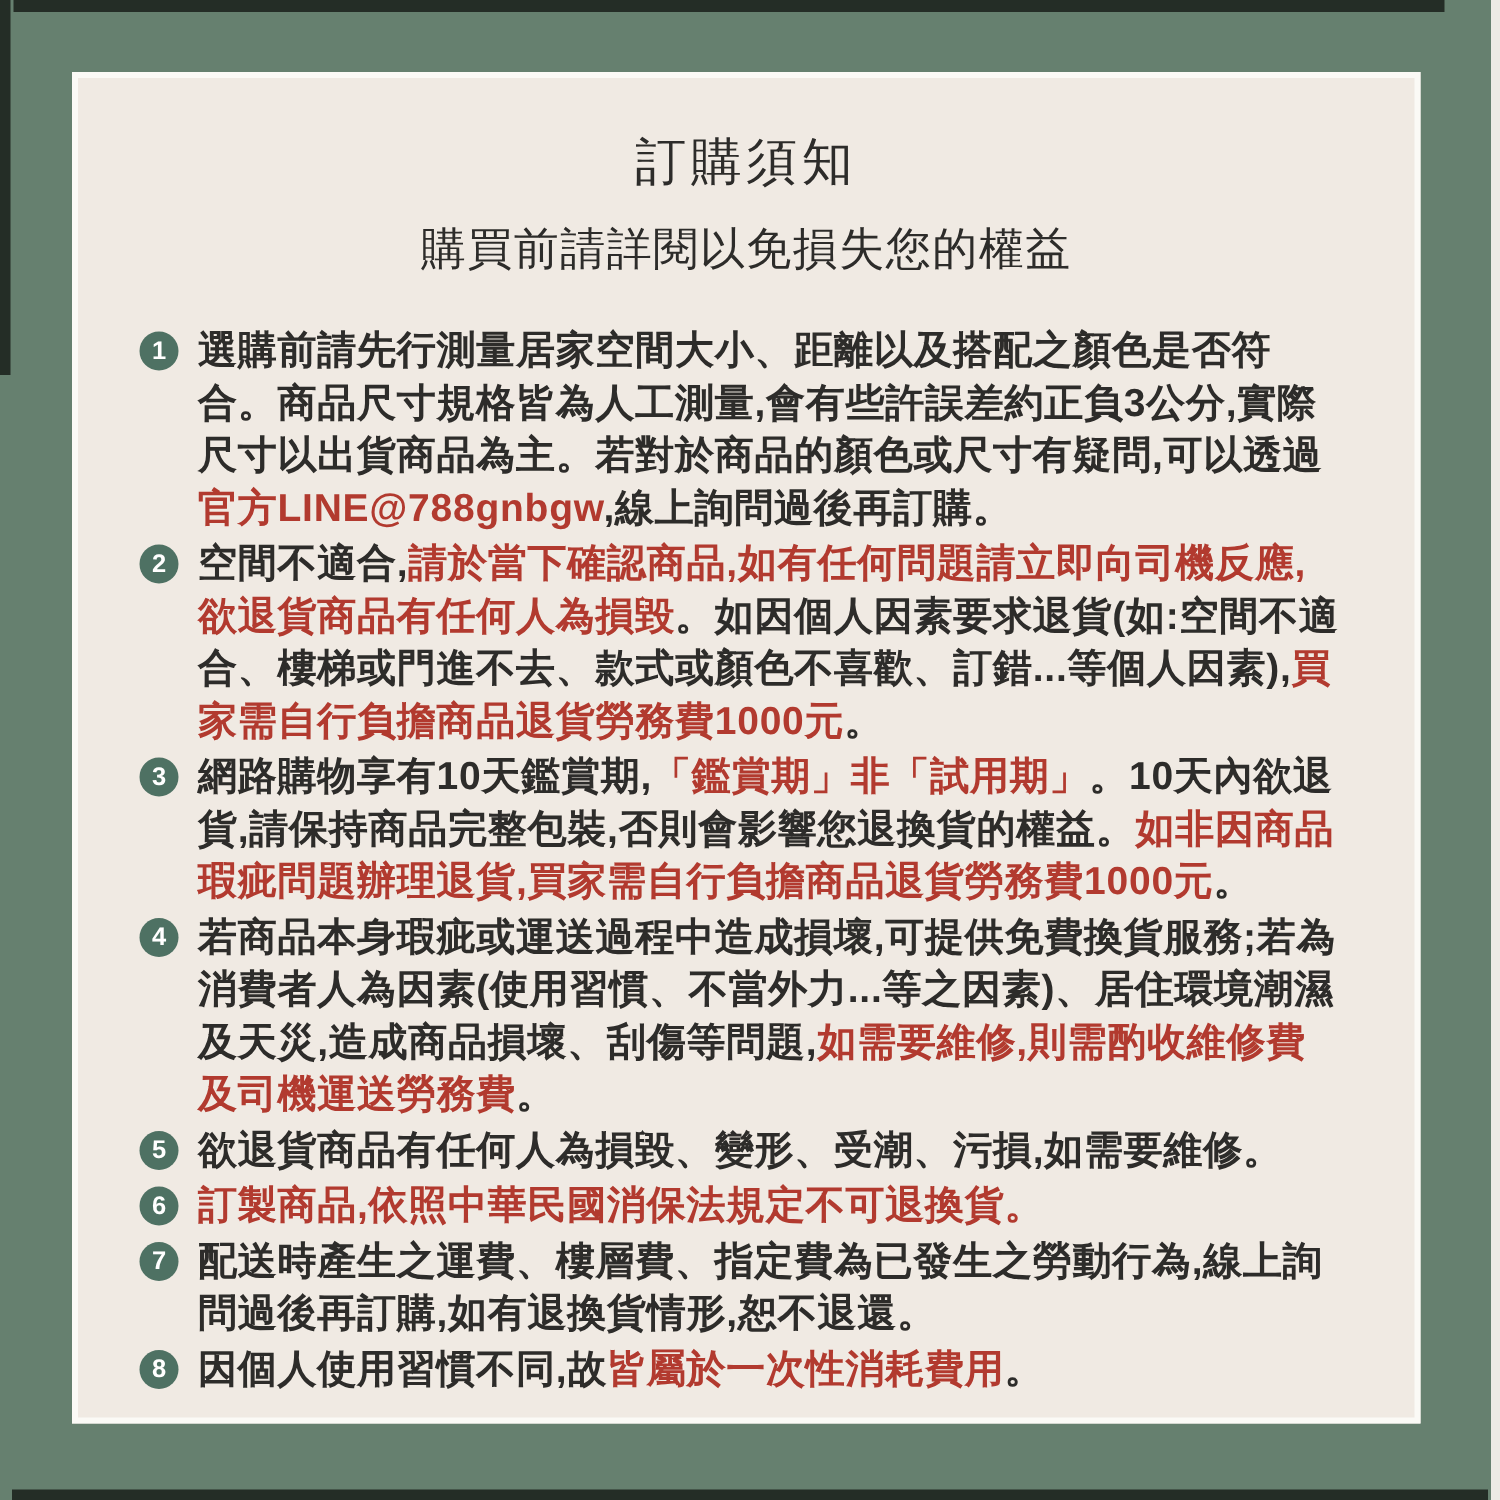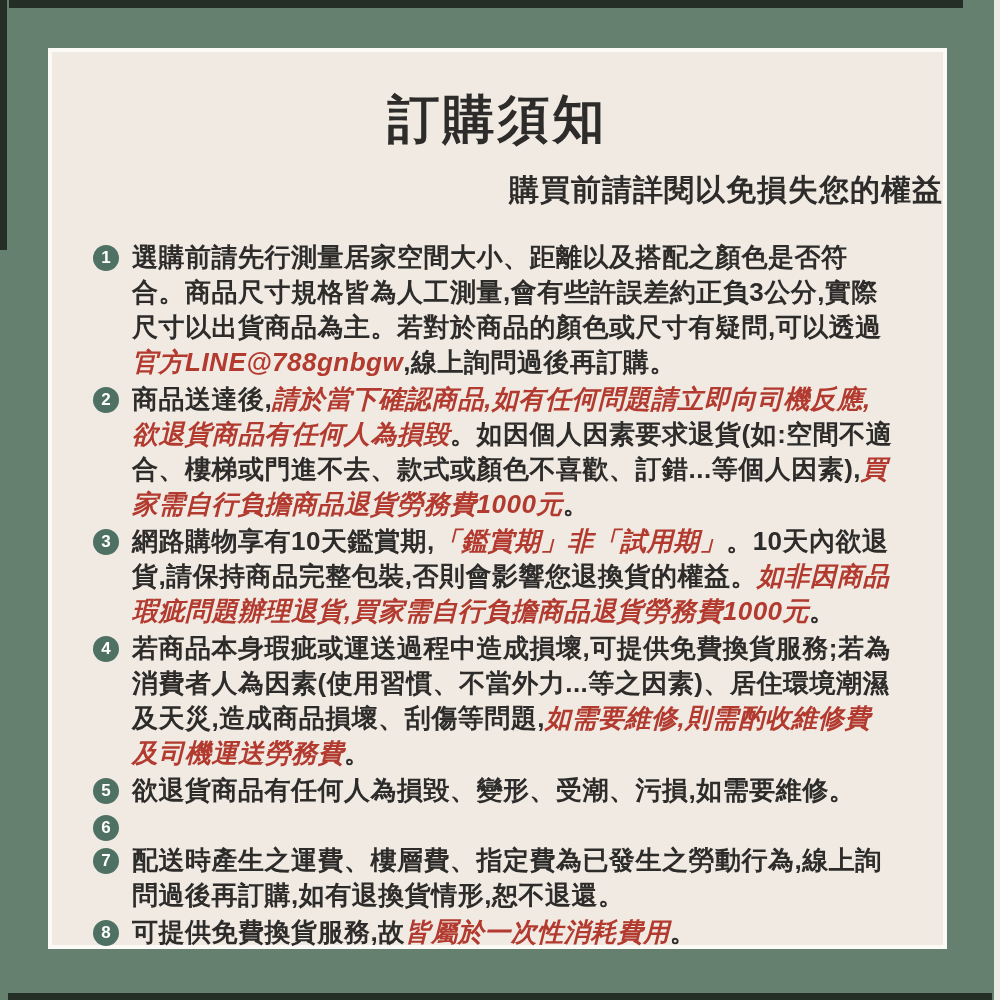--- a/index.html
+++ b/index.html
@@ -38,30 +38,30 @@
     background:var(--right-edge-light,#EDEBE5);
   }
   .panel{
     position:absolute;left:48px;top:48px;width:899px;height:901px;
     background:var(--panel-cream,#F0EAE3);
     border:4px solid var(--panel-border,#FBFAF6);
   }
   .title{
     margin-top:33px;
     text-align:center;
-    font-size:52px;
-    font-weight:bold;
+    font-size:34px;
+    font-weight:normal;
     letter-spacing:3px;
     color:var(--text-ink,#2D2C2A);
   }
   .subtitle{
     margin-top:15px;
-    text-align:right;
+    text-align:center;
     font-size:30px;
-    font-weight:bold;
+    font-weight:normal;
     letter-spacing:1px;
     color:var(--text-ink,#2D2C2A);
   }
   .notice-list{
     list-style:none;
     margin:29px 0 0 41px;
     width:800px;
   }
   .notice-item{
     display:flex;
@@ -82,59 +82,60 @@
   }
   .notice-text{
     font-size:26px;
     line-height:35px;
     letter-spacing:0.5px;
     font-weight:600;
     color:var(--text-ink,#2D2C2A);
     text-align:left;
   }
   .seg-black{color:var(--text-ink,#2D2C2A);margin-top:32px;}
-  .seg-red{color:var(--text-red,#B23A2F);font-style:italic;}
+  .seg-red{color:var(--text-red,#B23A2F);}
 </style>
 </head>
 <body>
 
 <div class="edge-top"></div>
 <div class="edge-bottom"></div>
 <div class="edge-left"></div>
 <div class="edge-right"></div>
 
 <div class="panel">
   <h1 class="title">訂購須知</h1>
   <h2 class="subtitle">購買前請詳閱以免損失您的權益</h2>
   <ol class="notice-list">
       <li class="notice-item">
         <span class="badge">1</span>
         <p class="notice-text"><span class="seg-black">選購前請先行測量居家空間大小、距離以及搭配之顏色是否符合。商品尺寸規格皆為人工測量,會有些許誤差約正負3公分,實際尺寸以出貨商品為主。若對於商品的顏色或尺寸有疑問,可以透過</span><span class="seg-red">官方LINE@788gnbgw</span><span class="seg-black">,線上詢問過後再訂購。</span></p>
       </li>
       <li class="notice-item">
         <span class="badge">2</span>
-        <p class="notice-text"><span class="seg-black">商品送達後,</span><span class="seg-red">請於當下確認商品,如有任何問題請立即向司機反應,欲退貨商品有任何人為損毀</span><span class="seg-black">。如因個人因素要求退貨(如:空間不適合、樓梯或門進不去、款式或顏色不喜歡、訂錯...等個人因素),</span><span class="seg-red">買家需自行負擔商品退貨勞務費1000元</span><span class="seg-black">。</span></p>
+        <p class="notice-text"><span class="seg-black">空間不適合,</span><span class="seg-red">請於當下確認商品,如有任何問題請立即向司機反應,欲退貨商品有任何人為損毀</span><span class="seg-black">。如因個人因素要求退貨(如:空間不適合、樓梯或門進不去、款式或顏色不喜歡、訂錯...等個人因素),</span><span class="seg-red">買家需自行負擔商品退貨勞務費1000元</span><span class="seg-black">。</span></p>
       </li>
       <li class="notice-item">
         <span class="badge">3</span>
         <p class="notice-text"><span class="seg-black">網路購物享有10天鑑賞期,</span><span class="seg-red">「鑑賞期」非「試用期」</span><span class="seg-black">。10天內欲退貨,請保持商品完整包裝,否則會影響您退換貨的權益。</span><span class="seg-red">如非因商品瑕疵問題辦理退貨,買家需自行負擔商品退貨勞務費1000元</span><span class="seg-black">。</span></p>
       </li>
       <li class="notice-item">
         <span class="badge">4</span>
         <p class="notice-text"><span class="seg-black">若商品本身瑕疵或運送過程中造成損壞,可提供免費換貨服務;若為消費者人為因素(使用習慣、不當外力...等之因素)、居住環境潮濕及天災,造成商品損壞、刮傷等問題,</span><span class="seg-red">如需要維修,則需酌收維修費及司機運送勞務費</span><span class="seg-black">。</span></p>
       </li>
       <li class="notice-item">
         <span class="badge">5</span>
         <p class="notice-text"><span class="seg-black">欲退貨商品有任何人為損毀、變形、受潮、污損,如需要維修。</span></p>
       </li>
       <li class="notice-item">
         <span class="badge">6</span>
+        <p class="notice-text"><span class="seg-red">訂製商品,依照中華民國消保法規定不可退換貨。</span></p>
       </li>
       <li class="notice-item">
         <span class="badge">7</span>
         <p class="notice-text"><span class="seg-black">配送時產生之運費、樓層費、指定費為已發生之勞動行為,線上詢問過後再訂購,如有退換貨情形,恕不退還。</span></p>
       </li>
       <li class="notice-item">
         <span class="badge">8</span>
-        <p class="notice-text"><span class="seg-black">可提供免費換貨服務,故</span><span class="seg-red">皆屬於一次性消耗費用</span><span class="seg-black">。</span></p>
+        <p class="notice-text"><span class="seg-black">因個人使用習慣不同,故</span><span class="seg-red">皆屬於一次性消耗費用</span><span class="seg-black">。</span></p>
       </li>
     </ol>
 </div>
 
 </body></html>

